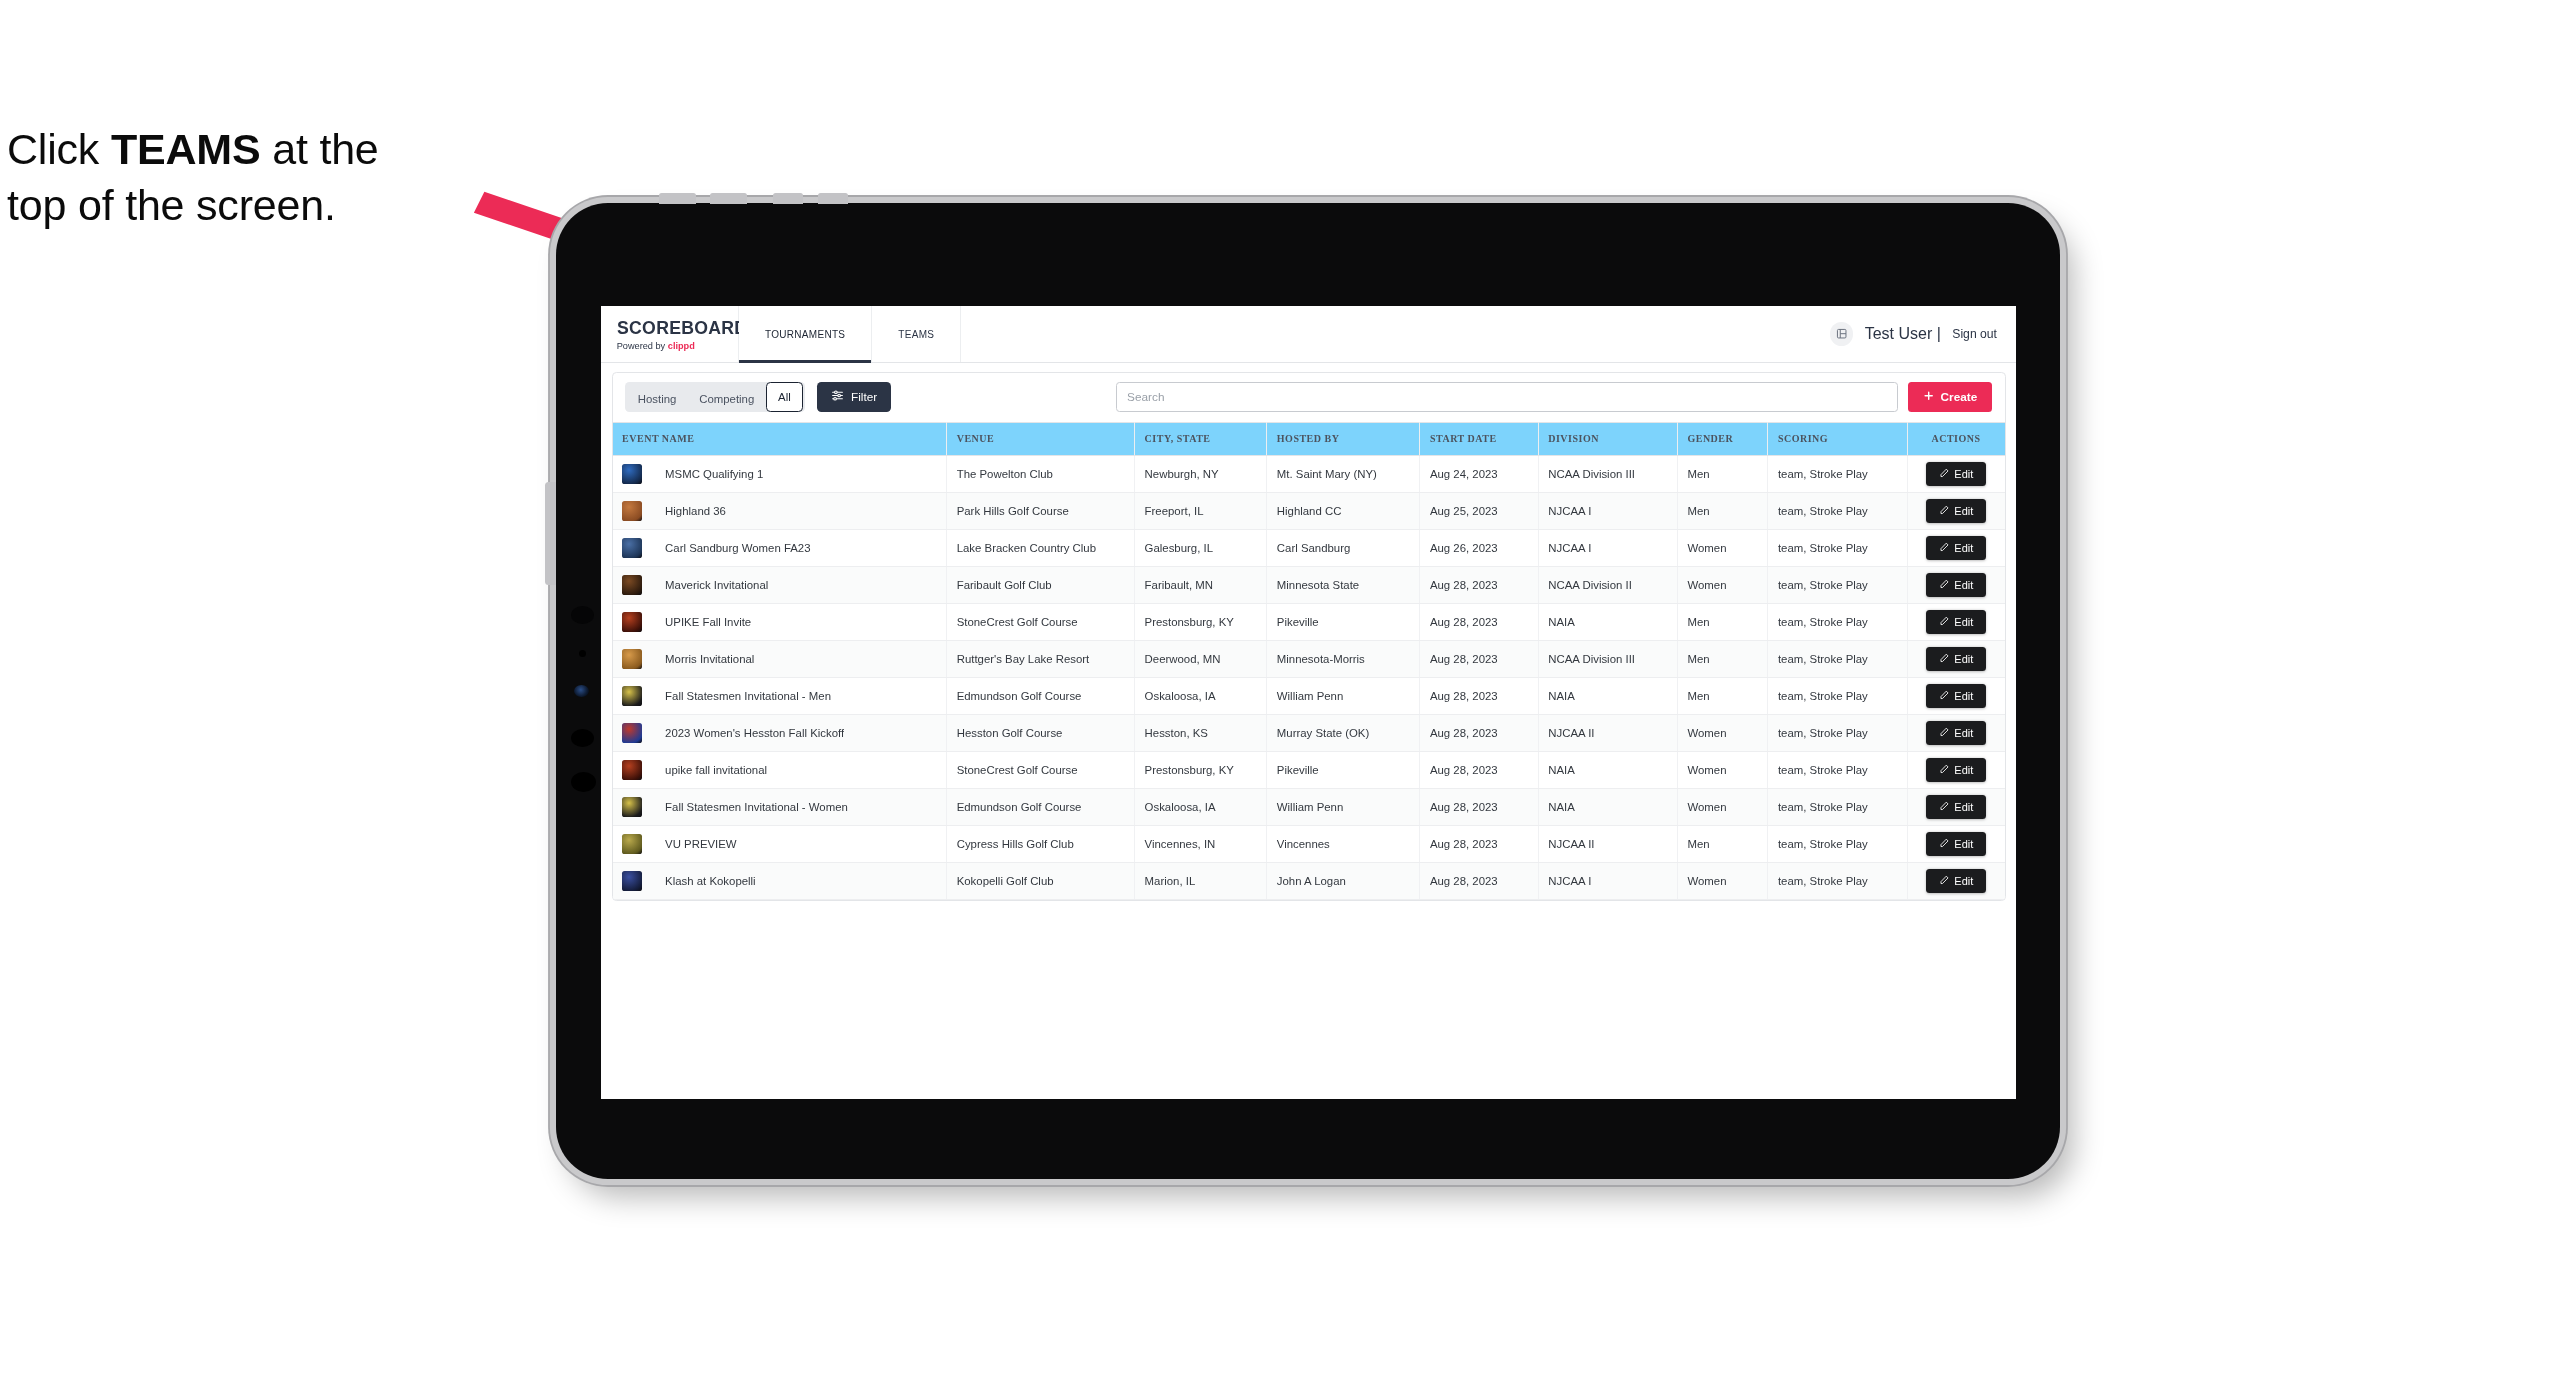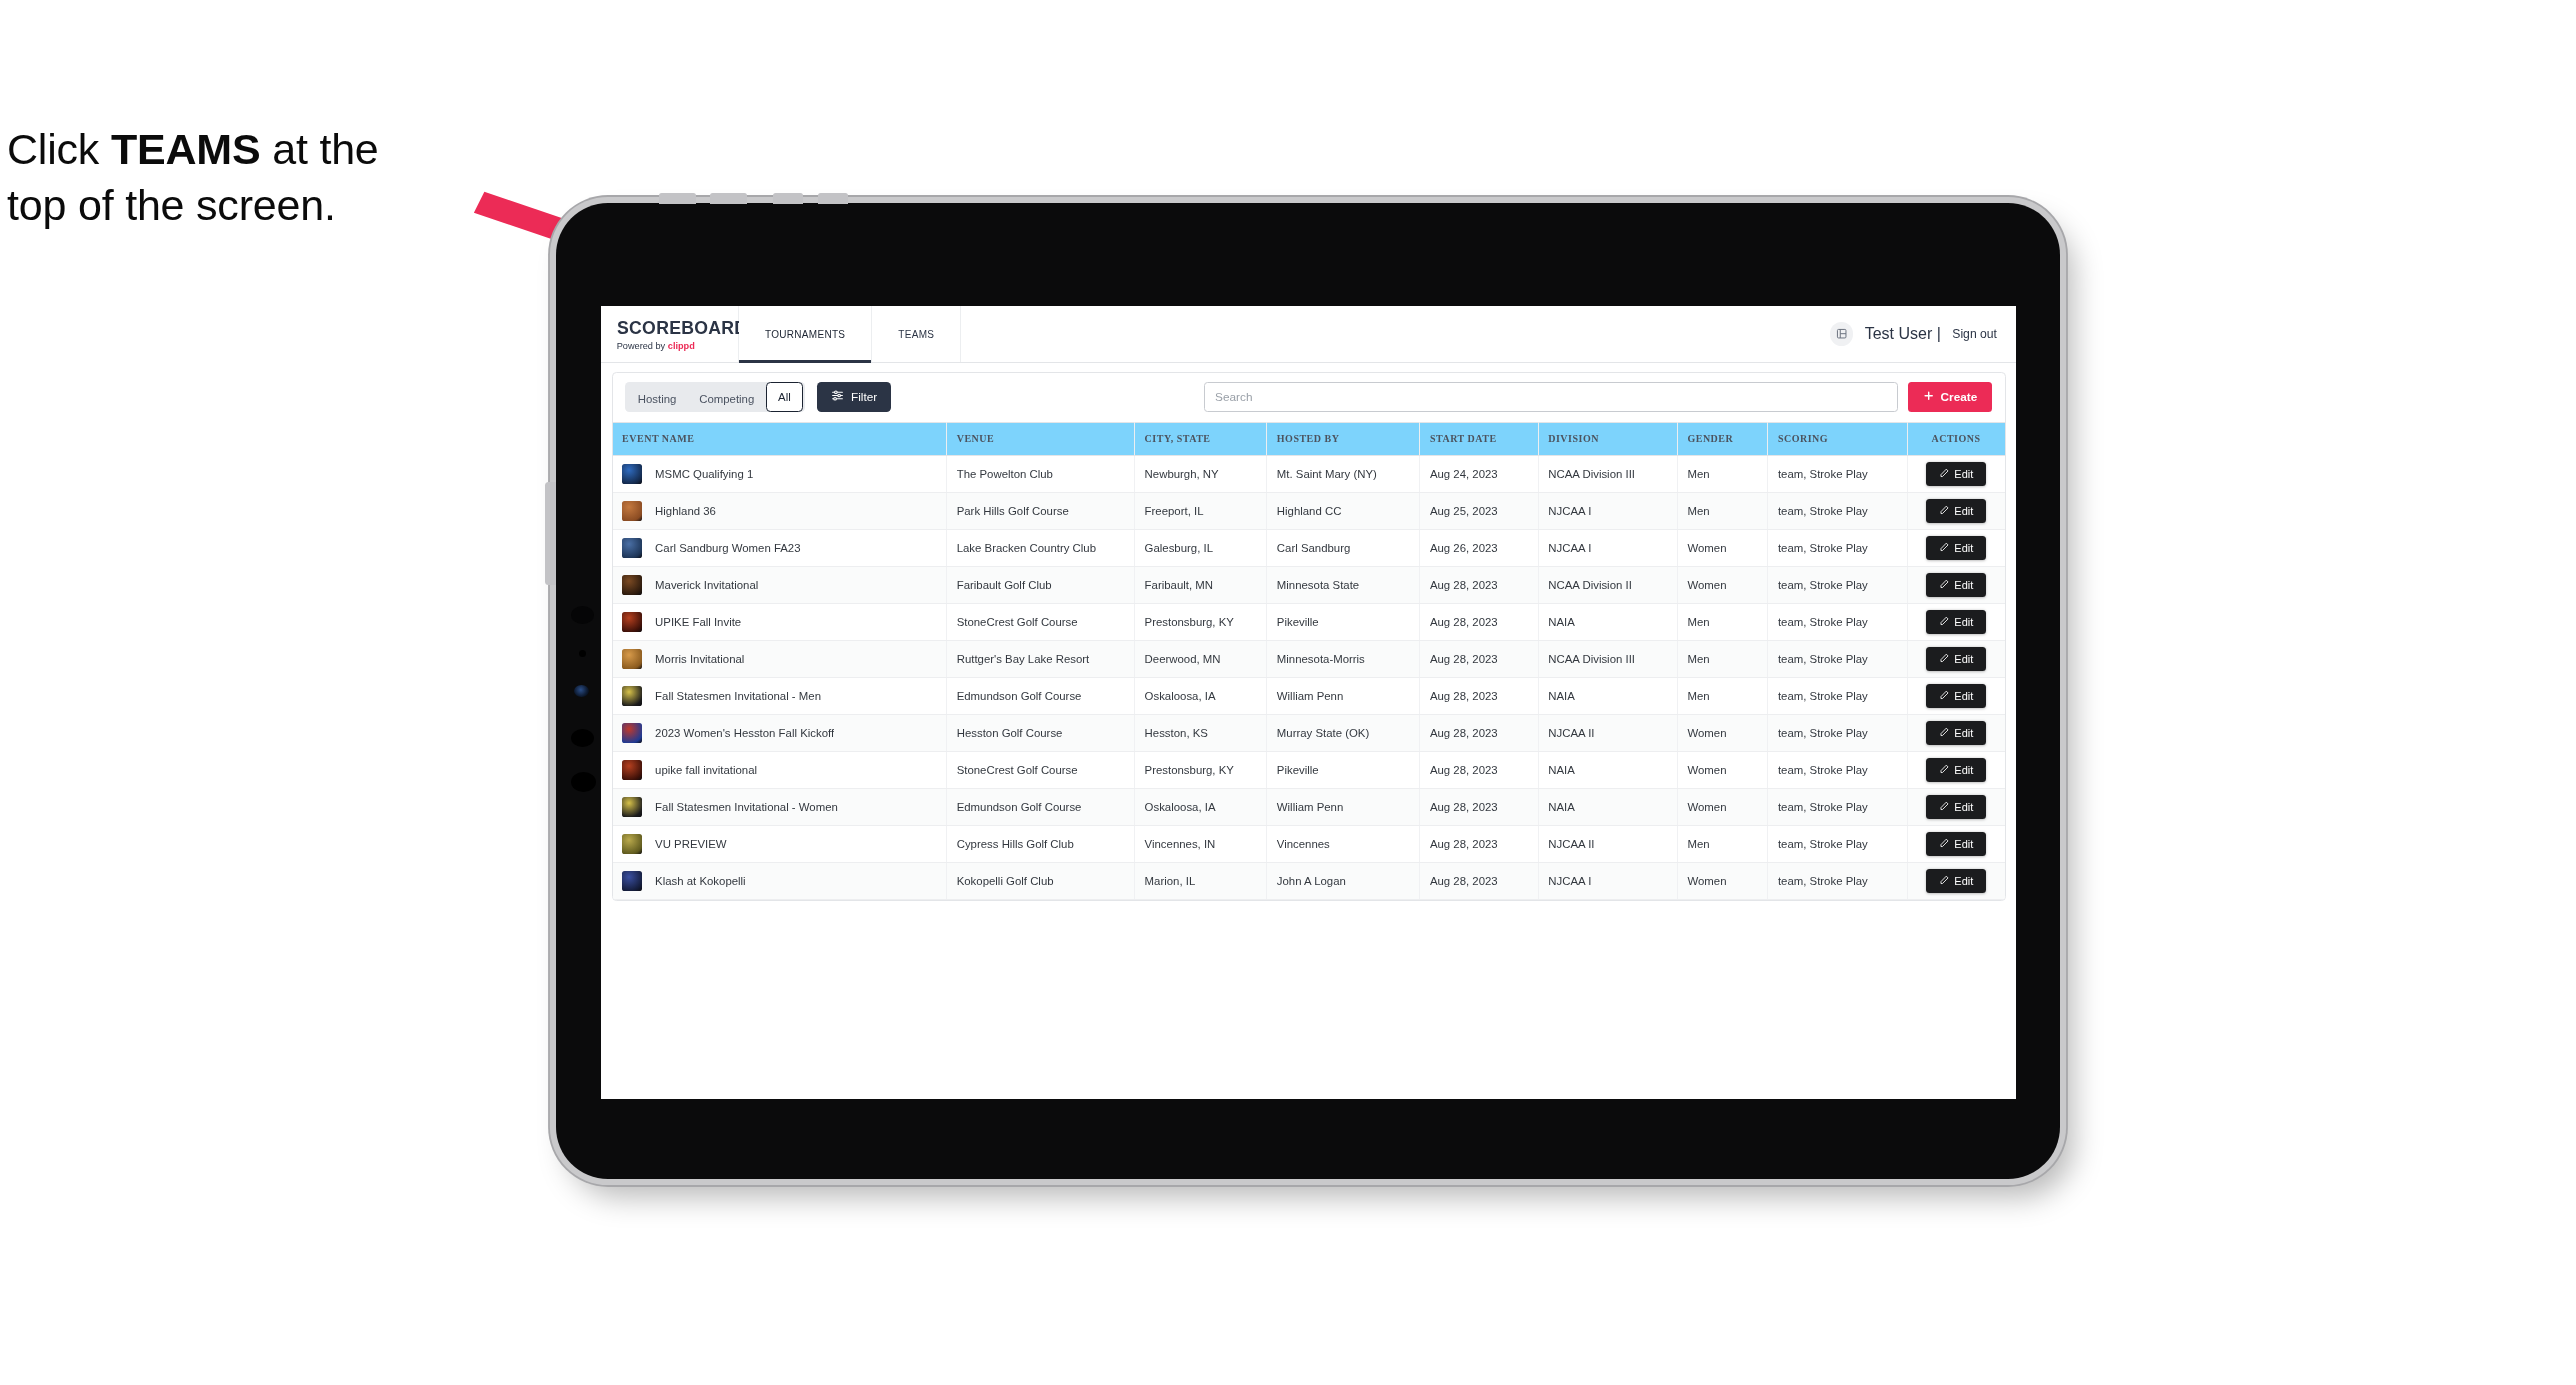--- a/index.html
+++ b/index.html
@@ -230,21 +230,21 @@
     color: #ffffff;
     height: 30px;
     padding: 0 14px;
     border-radius: 4.4px;
     font-size: 11.8px;
     cursor: pointer;
     border: none;
   }
   #search-wrap { margin-left: auto; display: flex; align-items: center; gap: 10.5px; }
   #search-input {
-    width: 694px;
+    width: 782px;
     height: 30px;
     border: 0.9px solid #c8cbd0;
     border-radius: 3.5px;
     padding: 0 10.5px;
     font-size: 11.8px;
     color: #2b3445;
     font-family: "Liberation Sans", sans-serif;
     background: #fff;
     outline: none;
   }
@@ -289,21 +289,21 @@
     padding: 0 9.6px;
     height: 37px;
     vertical-align: middle;
     overflow: hidden;
     white-space: nowrap;
     text-overflow: ellipsis;
   }
   tbody td:last-child { border-right: none; text-align: center; }
   tbody tr:nth-child(even) { background: #fafbfb; }
 
-  .evt-cell { display: flex; align-items: center; gap: 13px; }
+  .evt-cell { display: flex; align-items: center; gap: 23px; }
   .evt-logo {
     width: 20px; height: 20px;
     flex: 0 0 20px;
     border-radius: 2.6px;
     background-size: cover;
   }
   .evt-name { overflow: hidden; text-overflow: ellipsis; white-space: nowrap; }
 
   .edit-btn {
     display: inline-flex;

